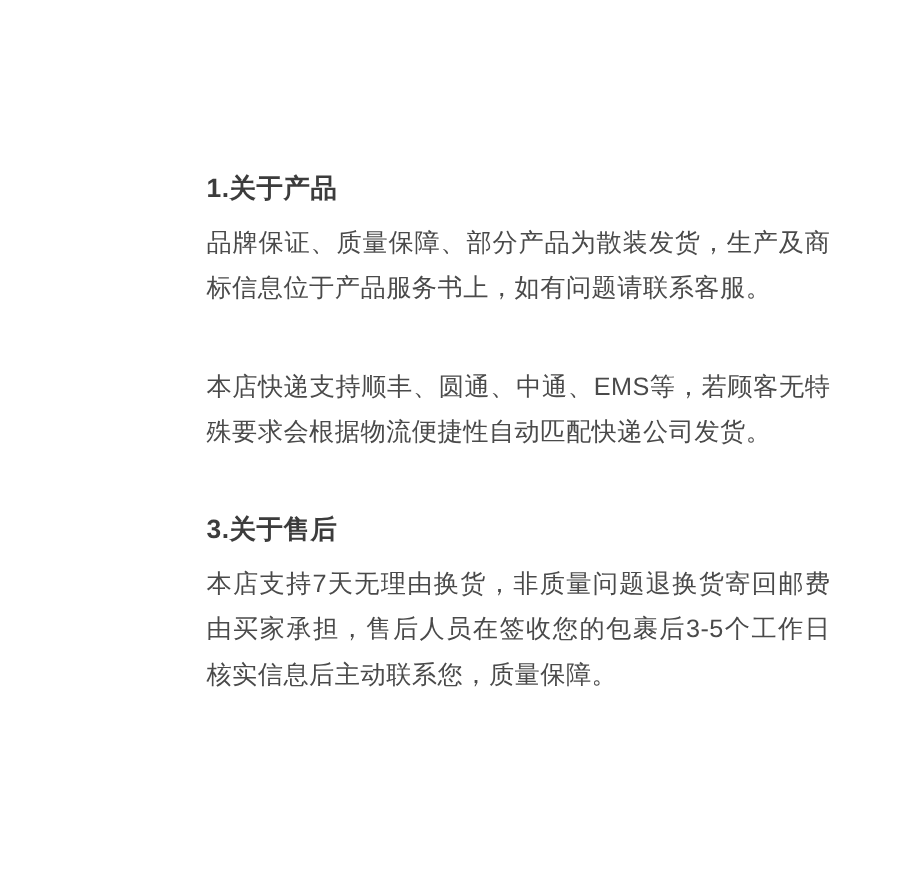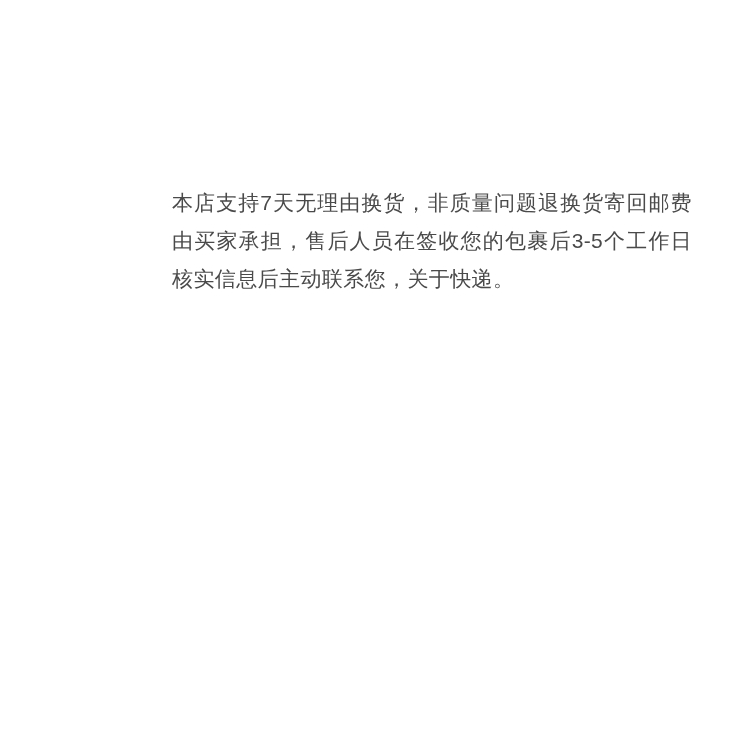--- a/index.html
+++ b/index.html
@@ -49,22 +49,28 @@
     text-align: justify;
     text-justify: inter-ideograph;
   }
 </style>
 </head>
 <body>
 
 <div class="page">
   <div class="content">
 
-
     <div class="section">
+      <h2 class="section-title">1.关于产品</h2>
+      <p class="section-body">品牌保证、质量保障、部分产品为散装发货，生产及商标信息位于产品服务书上，如有问题请联系客服。</p>
     </div>
 
     <div class="section">
-      <p class="section-body">本店支持7天无理由换货，非质量问题退换货寄回邮费由买家承担，售后人员在签收您的包裹后3-5个工作日核实信息后主动联系您，关于快递。</p>
+      <p class="section-body">本店快递支持顺丰、圆通、中通、EMS等，若顾客无特殊要求会根据物流便捷性自动匹配快递公司发货。</p>
+    </div>
+
+    <div class="section">
+      <h2 class="section-title">3.关于售后</h2>
+      <p class="section-body">本店支持7天无理由换货，非质量问题退换货寄回邮费由买家承担，售后人员在签收您的包裹后3-5个工作日核实信息后主动联系您，质量保障。</p>
     </div>
 
   </div>
 </div>
 
 </body></html>

